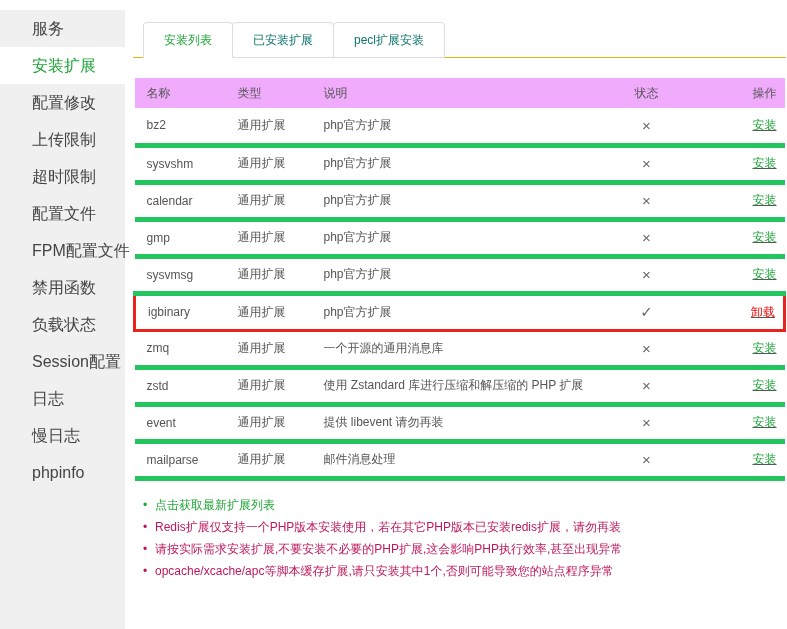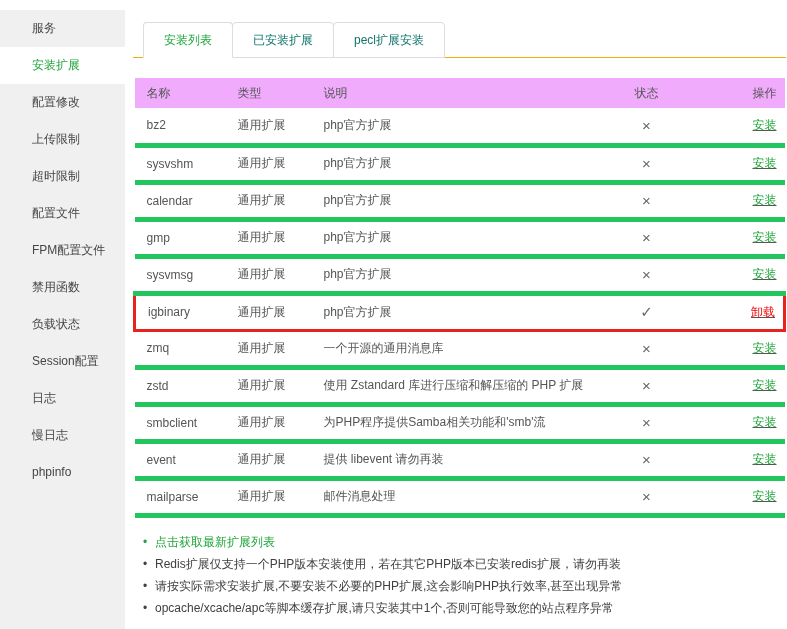--- a/index.html
+++ b/index.html
@@ -11,21 +11,21 @@
   html,body{margin:0;padding:0;}
   body{
     width:787px;height:629px;overflow:hidden;background:#fff;
     font-family:"Liberation Sans","DejaVu Sans",sans-serif;
     font-size:12px;color:#555;
   }
   .page{position:relative;width:787px;height:629px;background:#fff;}
 
   
   .sidebar{position:absolute;left:0;top:10px;width:125px;height:619px;background:#f0f0f0;}
-  .side-item{height:37px;line-height:37px;padding-left:32px;font-size:12px;color:#454545;cursor:pointer;white-space:nowrap;}
+  .side-item{height:37px;line-height:37px;padding-left:32px;font-size:16px;color:#454545;cursor:pointer;white-space:nowrap;}
   .side-item.active{background:#fff;color:var(--accent);}
 
   
   .content{position:absolute;left:133px;top:22px;width:653px;}
 
   
   .tabs{display:flex;height:36px;border-bottom:1px solid #eab308;padding-left:10px;}
   .tab{
     height:36px;line-height:34px;padding:0 20px;margin-bottom:-1px;
     border:1px solid #dcdce2;border-radius:4px 4px 0 0;background:#fff;
@@ -47,21 +47,21 @@
   td.c-status{text-align:center;padding:0;color:#666;font-size:15px;}
   td.c-action{text-align:right;padding:0 8px 0 0;text-decoration:underline;}
   .action-link{color:var(--accent);cursor:pointer;text-decoration:none;}
   .action-link.danger{color:var(--danger);margin-left:38px;}
   tr.highlighted td{border-top:3px solid var(--hl);border-bottom:3px solid var(--hl);}
   tr.highlighted td:first-child{border-left:3px solid var(--hl);}
   tr.highlighted td:last-child{border-right:3px solid var(--hl);}
 
   
   .notes{margin:13px 0 0;padding:0;list-style:none;}
-  .note{position:relative;padding-left:22px;line-height:22px;font-size:12px;color:#404040;white-space:nowrap;}
+  .note{position:relative;padding-left:22px;line-height:22px;font-size:12px;color:#be185d;white-space:nowrap;}
   .note::before{content:"\2022";position:absolute;left:10px;}
   .note.is-link{color:var(--accent);cursor:pointer;}
 </style>
 </head>
 <body>
 
 <div class="page">
 
   <aside class="sidebar">
   <div class="side-item">
@@ -212,27 +212,20 @@
   </tr>
 
   <tr>
     <td class="c-name">zstd</td>
     <td class="c-type">通用扩展</td>
     <td class="c-desc">使用 Zstandard 库进行压缩和解压缩的 PHP 扩展</td>
     <td class="c-status">×</td>
     <td class="c-action"><a class="action-link">安装</a></td>
   </tr>
 
-  <tr>
-    <td class="c-name">smbclient</td>
-    <td class="c-type">通用扩展</td>
-    <td class="c-desc">为PHP程序提供Samba相关功能和'smb'流</td>
-    <td class="c-status">×</td>
-    <td class="c-action"><a class="action-link">安装</a></td>
-  </tr>
 
   <tr>
     <td class="c-name">event</td>
     <td class="c-type">通用扩展</td>
     <td class="c-desc">提供 libevent 请勿再装</td>
     <td class="c-status">×</td>
     <td class="c-action"><a class="action-link">安装</a></td>
   </tr>
 
   <tr>

